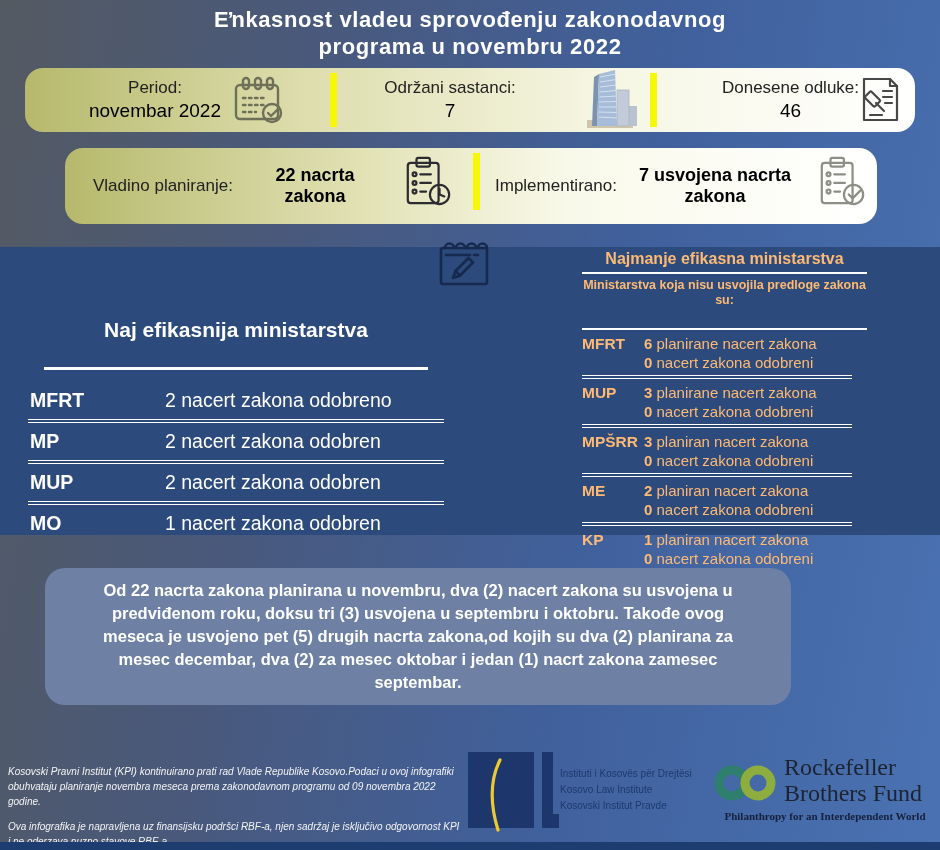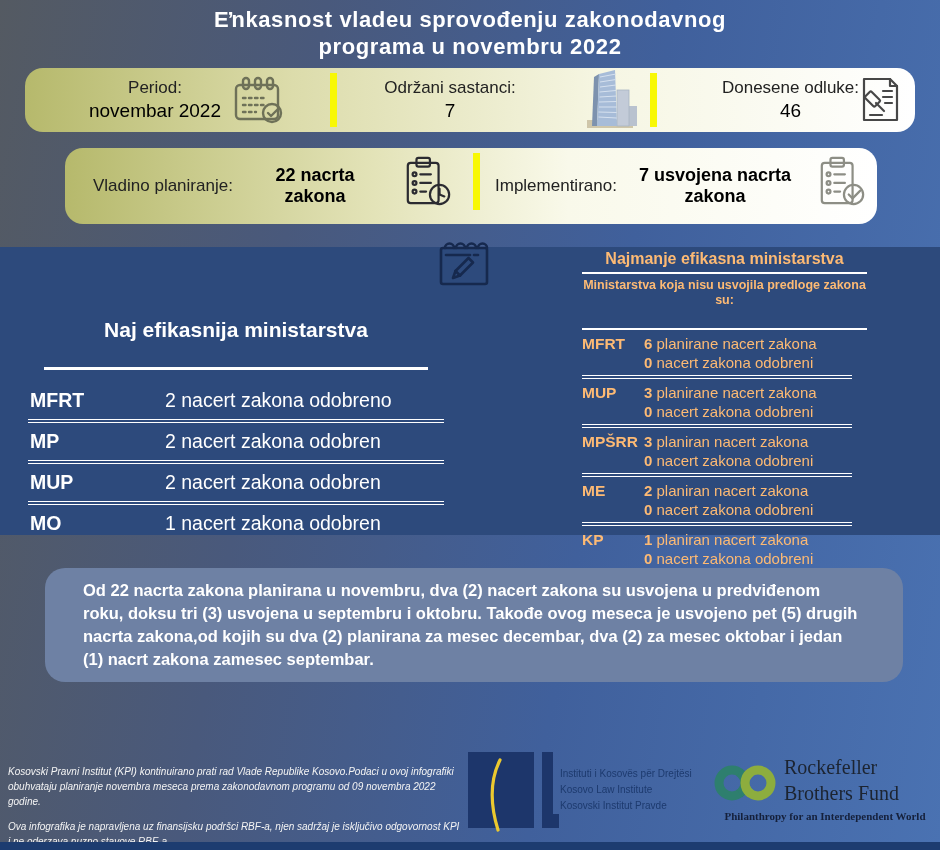--- a/index.html
+++ b/index.html
@@ -57,33 +57,33 @@
   .least-eff{position:absolute;left:582px;top:3px;width:285px;color:#fdba74;}
   .le-title{font-size:16px;font-weight:bold;text-align:center;padding-bottom:4px;border-bottom:2.5px solid #fff;}
   .le-sub{font-size:12.5px;font-weight:bold;text-align:center;line-height:15px;padding:4px 0 20px;border-bottom:2px solid #fff;}
   .le-row{display:flex;width:270px;padding:4px 0 3px;border-bottom:4px double #fff;}
   .le-row.last{border-bottom:none;}
   .le-ministry{width:62px;font-weight:bold;font-size:15.5px;padding-top:1px;}
   .le-lines{flex:1;font-size:15px;line-height:19px;}
   .num{font-weight:bold;}
   
   .summary-box{
-    position:absolute;left:45px;top:568px;width:858px;box-sizing:border-box;
+    position:absolute;left:45px;top:568px;width:746px;box-sizing:border-box;
     border-radius:20px;background:#6e81a4;padding:11px 38px;
-    color:#ffffff;font-weight:bold;font-size:16.5px;line-height:23px;
+    color:#ffffff;font-weight:bold;font-size:16.5px;line-height:23px;text-align:center;
   }
   .summary-box p{margin:0;}
   
   .disclaimer{position:absolute;left:8px;width:455px;color:#f4f4f4;font-style:italic;font-size:10px;line-height:15px;margin-top:24px;}
   .d1{top:740px;}
   .d2{top:795px;}
   .kpi-logo{position:absolute;left:468px;top:752px;width:92px;height:80px;}
   .kpi-text{position:absolute;left:560px;top:766px;font-size:10px;line-height:16px;color:#1d3a6e;}
   .rbf-infinity{position:absolute;left:713px;top:763px;width:66px;height:40px;}
-  .rbf-name{position:absolute;left:784px;top:754px;font-family:"Liberation Serif","DejaVu Serif",serif;font-size:20px;line-height:26px;color:#1c2431;}
+  .rbf-name{position:absolute;left:784px;top:754px;font-family:"Liberation Serif","DejaVu Serif",serif;font-size:24px;line-height:26px;color:#1c2431;}
   .rbf-tagline{position:absolute;left:710px;top:810px;width:230px;text-align:center;font-family:"Liberation Serif","DejaVu Serif",serif;font-size:11px;font-weight:bold;color:#15203b;}
   .bottom-bar{position:absolute;left:0;bottom:0;width:940px;height:8px;background:#1d3c70;}
 </style>
 </head>
 <body>
 
 <div class="canvas">
 
   <h1 class="title"><span>Eŉkasnost vladeu sprovođenju zakonodavnog</span><br><span>programa u novembru 2022</span></h1>
 

